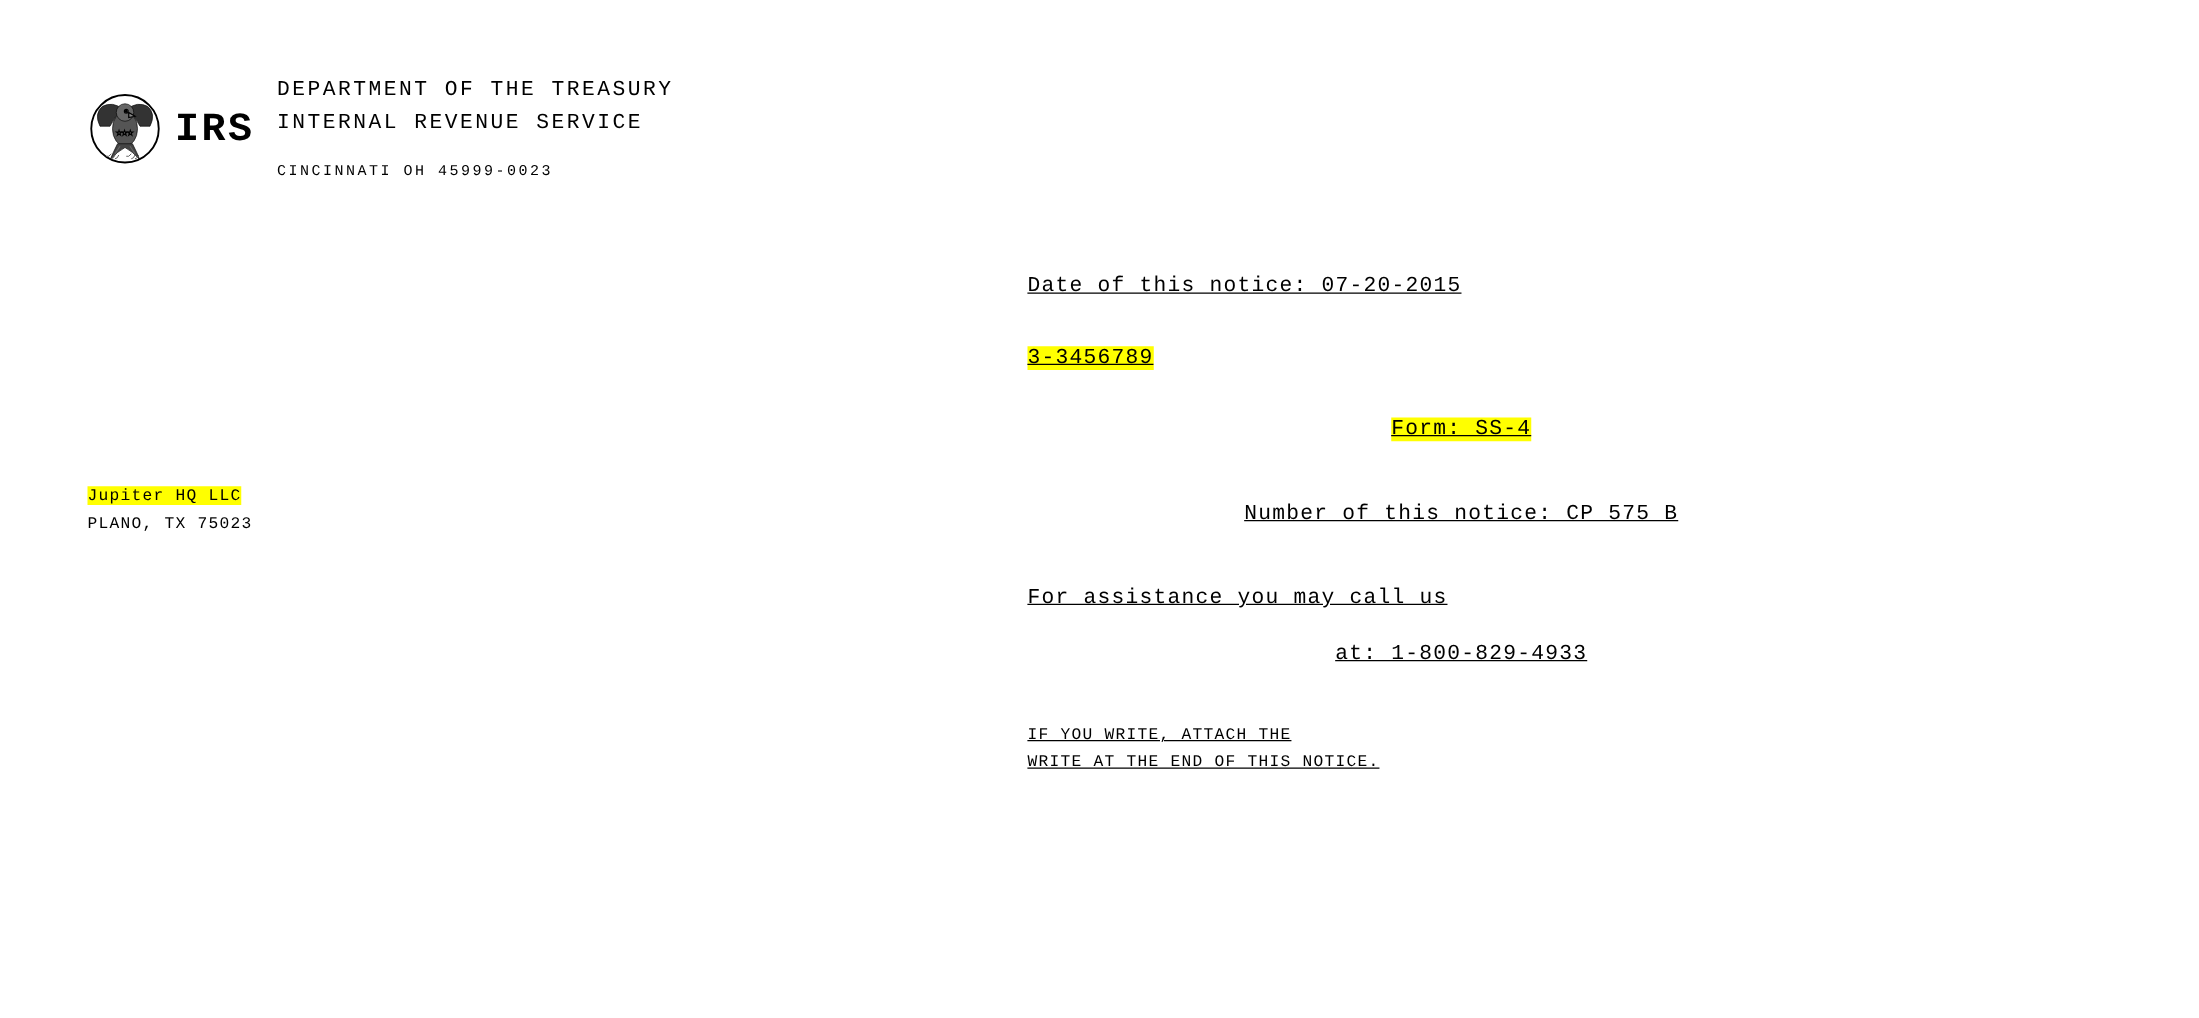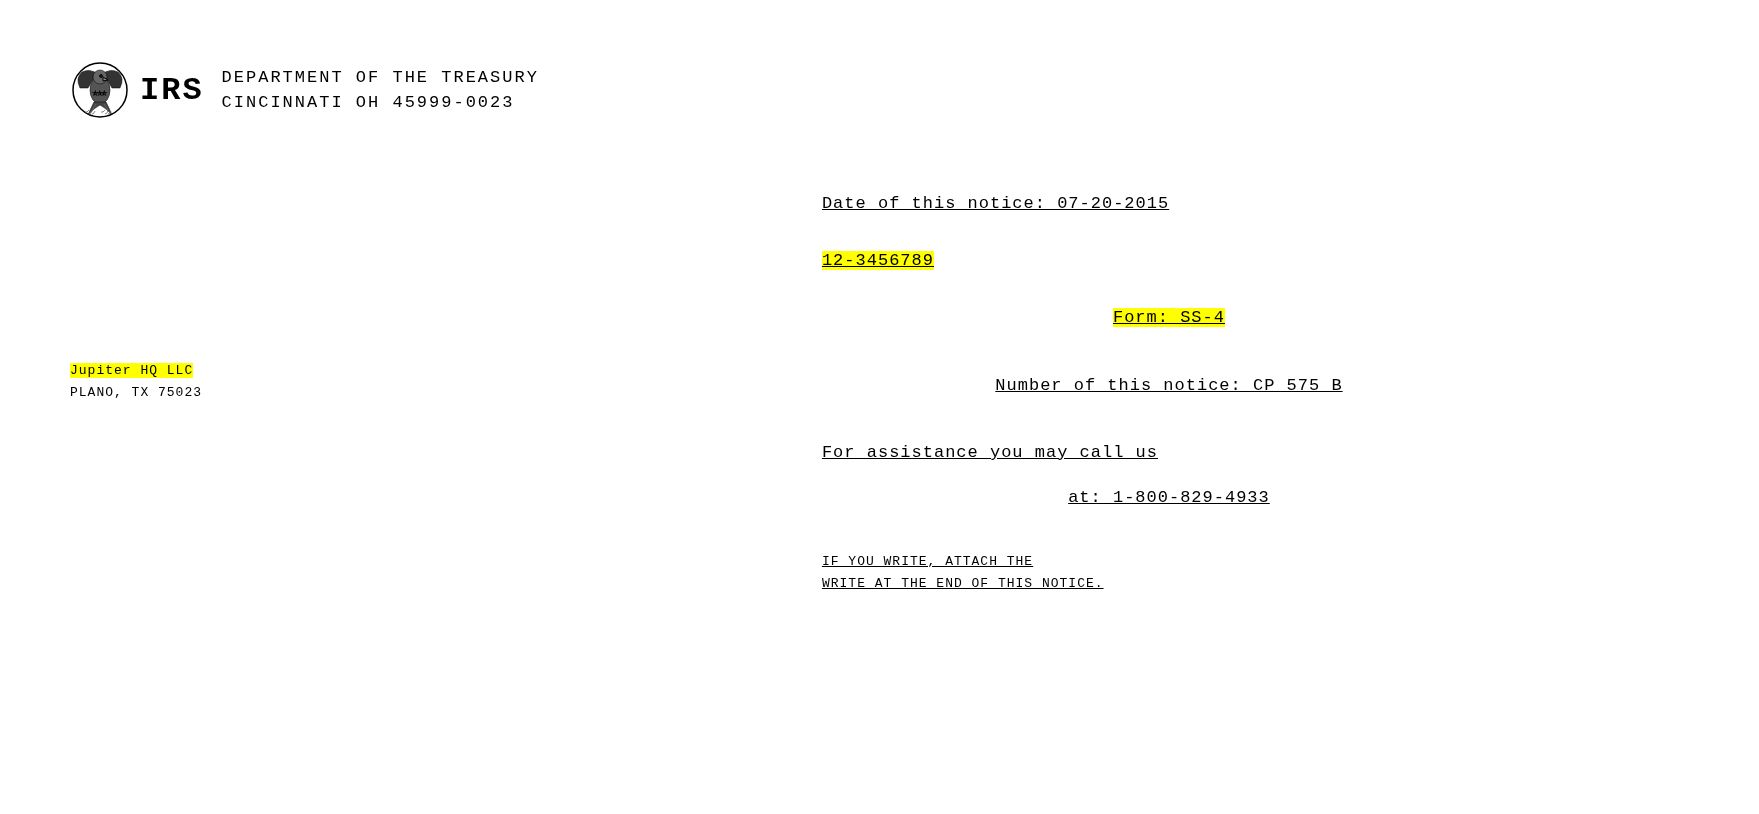--- a/index.html
+++ b/index.html
@@ -65,21 +65,22 @@
 
     .agency-info .line1 {
       font-size: 17px;
     }
 
     .agency-info .line2 {
       font-size: 17px;
     }
 
     .agency-info .line3 {
-      font-size: 17px;
+      font-size: 12px;
+      margin-top: 17px;
     }
 
     .content-area {
       display: flex;
       justify-content: space-between;
       margin-top: 30px;
     }
 
     .left-column {
       width: 48%;
@@ -167,20 +168,21 @@
           <path d="M35,50 Q33,53 31,52 M38,51 Q37,54 35,54 M41,51 Q40,54 38,54" stroke="#666" stroke-width="0.8"></path>
 
           <text x="23" y="35" font-size="5" fill="#fff" font-family="serif">★★★</text>
         </g>
       </svg>
 
       <span class="irs-text">IRS</span>
 
       <div class="agency-info">
         <span class="line1">DEPARTMENT  OF  THE  TREASURY</span>
+        <span class="line2">INTERNAL  REVENUE  SERVICE</span>
         <span class="line3">CINCINNATI   OH    45999-0023</span>
       </div>
     </div>
   </div>
 
   <div class="content-area">
 
     <div class="left-column">
       <div class="address-block">
         <div>
@@ -189,21 +191,21 @@
         <div>PLANO, TX   75023</div>
       </div>
     </div>
 
     <div class="right-column">
       <div class="info-block">
 
         <div class="info-line large-gap">Date of this notice:   07-20-2015</div>
 
         <div class="info-line large-gap">
-          <span class="highlighted">12-3456789</span>
+          <span class="highlighted">3-3456789</span>
         </div>
 
         <div class="info-line extra-gap">
           <span class="highlighted">Form:   SS-4</span>
         </div>
 
         <div class="info-line extra-gap">Number of this notice:   CP 575 B</div>
 
         <div class="info-line">For assistance you may call us</div>
         <div class="info-line extra-gap">at: 1-800-829-4933</div>

